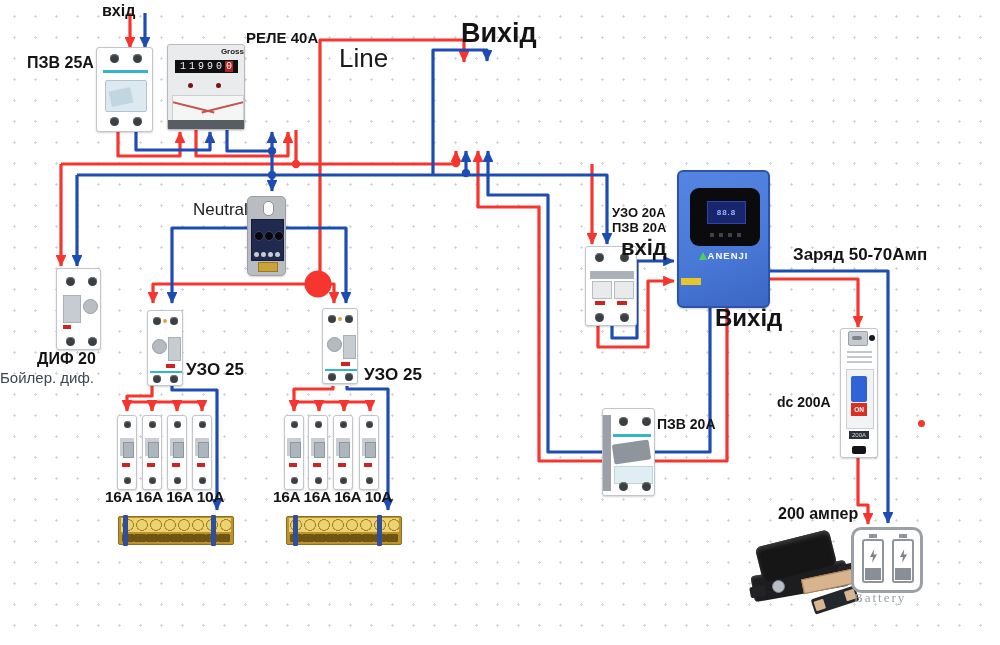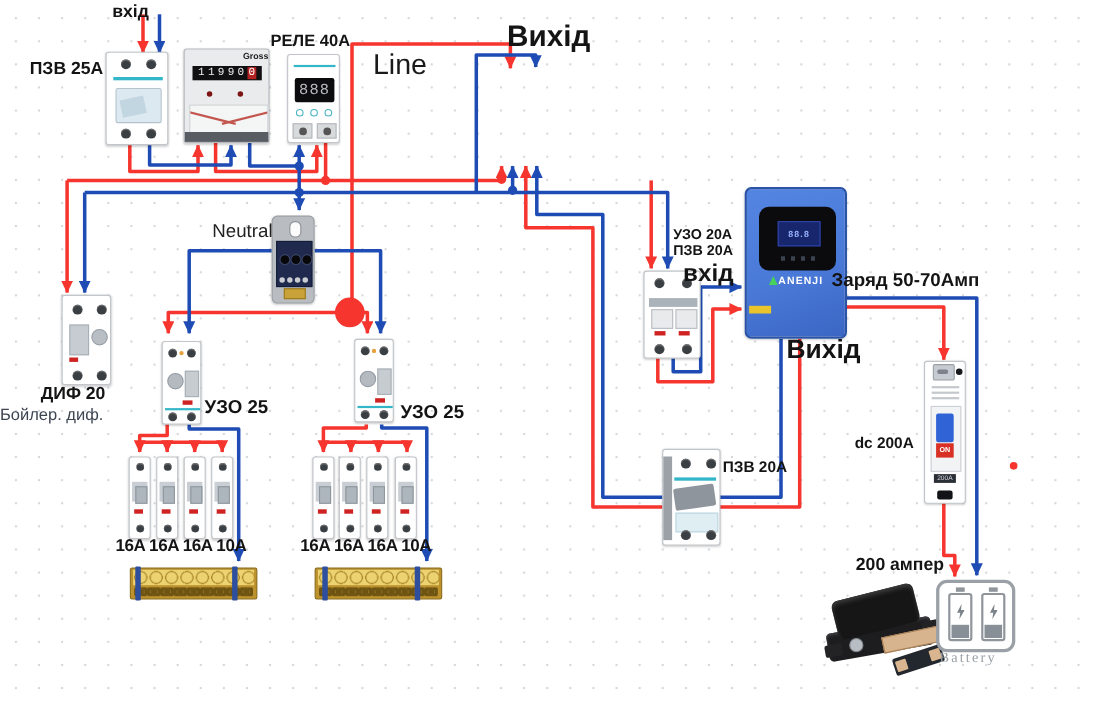--- a/index.html
+++ b/index.html
@@ -21,21 +21,21 @@
   .lbl{position:absolute;z-index:20;color:var(--text-dark);white-space:nowrap;line-height:1.1;}
   .b{font-weight:bold;}
   #lbl-vhid-top{left:102px;top:2px;font-size:16px;}
   #lbl-pzv25{left:27px;top:54px;font-size:16px;}
   #lbl-rele40{left:246px;top:30px;font-size:15px;}
   #lbl-line{left:339px;top:44px;font-size:26px;color:#1a1a1a;}
   #lbl-vyhid-top{left:461px;top:19px;font-size:27px;}
   #lbl-neutral{left:193px;top:201px;font-size:17px;color:#222;}
   #lbl-uzo20{left:612px;top:205px;font-size:13px;line-height:15px;}
   #lbl-vhid-right{left:621px;top:236px;font-size:22px;}
-  #lbl-zaryad{left:756px;top:246px;font-size:17px;}
+  #lbl-zaryad{left:793px;top:246px;font-size:17px;}
   #lbl-vyhid-bottom{left:715px;top:305px;font-size:24px;}
   #lbl-dif20{left:37px;top:350px;font-size:16px;}
   #lbl-boiler{left:0px;top:370px;font-size:15px;color:var(--boiler-text);}
   #lbl-uzo25-1{left:186px;top:361px;font-size:17px;}
   #lbl-uzo25-2{left:364px;top:366px;font-size:17px;}
   #lbl-mcb1{left:105px;top:488px;font-size:15.5px;letter-spacing:-0.4px;}
   #lbl-mcb2{left:273px;top:488px;font-size:15.5px;letter-spacing:-0.4px;}
   #lbl-pzv20-bottom{left:657px;top:417px;font-size:14px;}
   #lbl-dc200{left:777px;top:395px;font-size:14px;}
   #lbl-amp200{left:762px;top:505px;font-size:16px;margin-left:16px;}
@@ -266,33 +266,20 @@
     <span class="digits"><span>11990</span><em>0</em></span>
     <span class="led" style="left:20px;top:38px"></span>
       <span class="led" style="left:48px;top:38px"></span>
     <span class="face">
       <i style="left:-4px;top:10px;transform:rotate(14deg)"></i>
       <i style="left:28px;top:10px;transform:rotate(-14deg)"></i>
     </span>
     <span class="term"></span>
   </div>
 
-  <div class="dev" id="dev-relay">
-    <span class="teal" style="left:5px;top:9px;width:38px;height:2px"></span>
-    <span class="disp">888</span>
-    <span class="btn" style="left:7px"></span>
-      <span class="btn" style="left:20px"></span>
-      <span class="btn" style="left:33px"></span>
-    <span class="tb" style="left:4px">
-        <i></i>
-      </span>
-      <span class="tb" style="left:26px">
-        <i></i>
-      </span>
-  </div>
 
 
   <div class="dev" id="dev-neutral">
     <span class="hole"></span>
     <span class="block">
       <span class="t" style="left:2px"></span>
         <span class="t" style="left:12px"></span>
         <span class="t" style="left:22px"></span>
       <span class="ms" style="left:2px"></span>
         <span class="ms" style="left:9px"></span>

